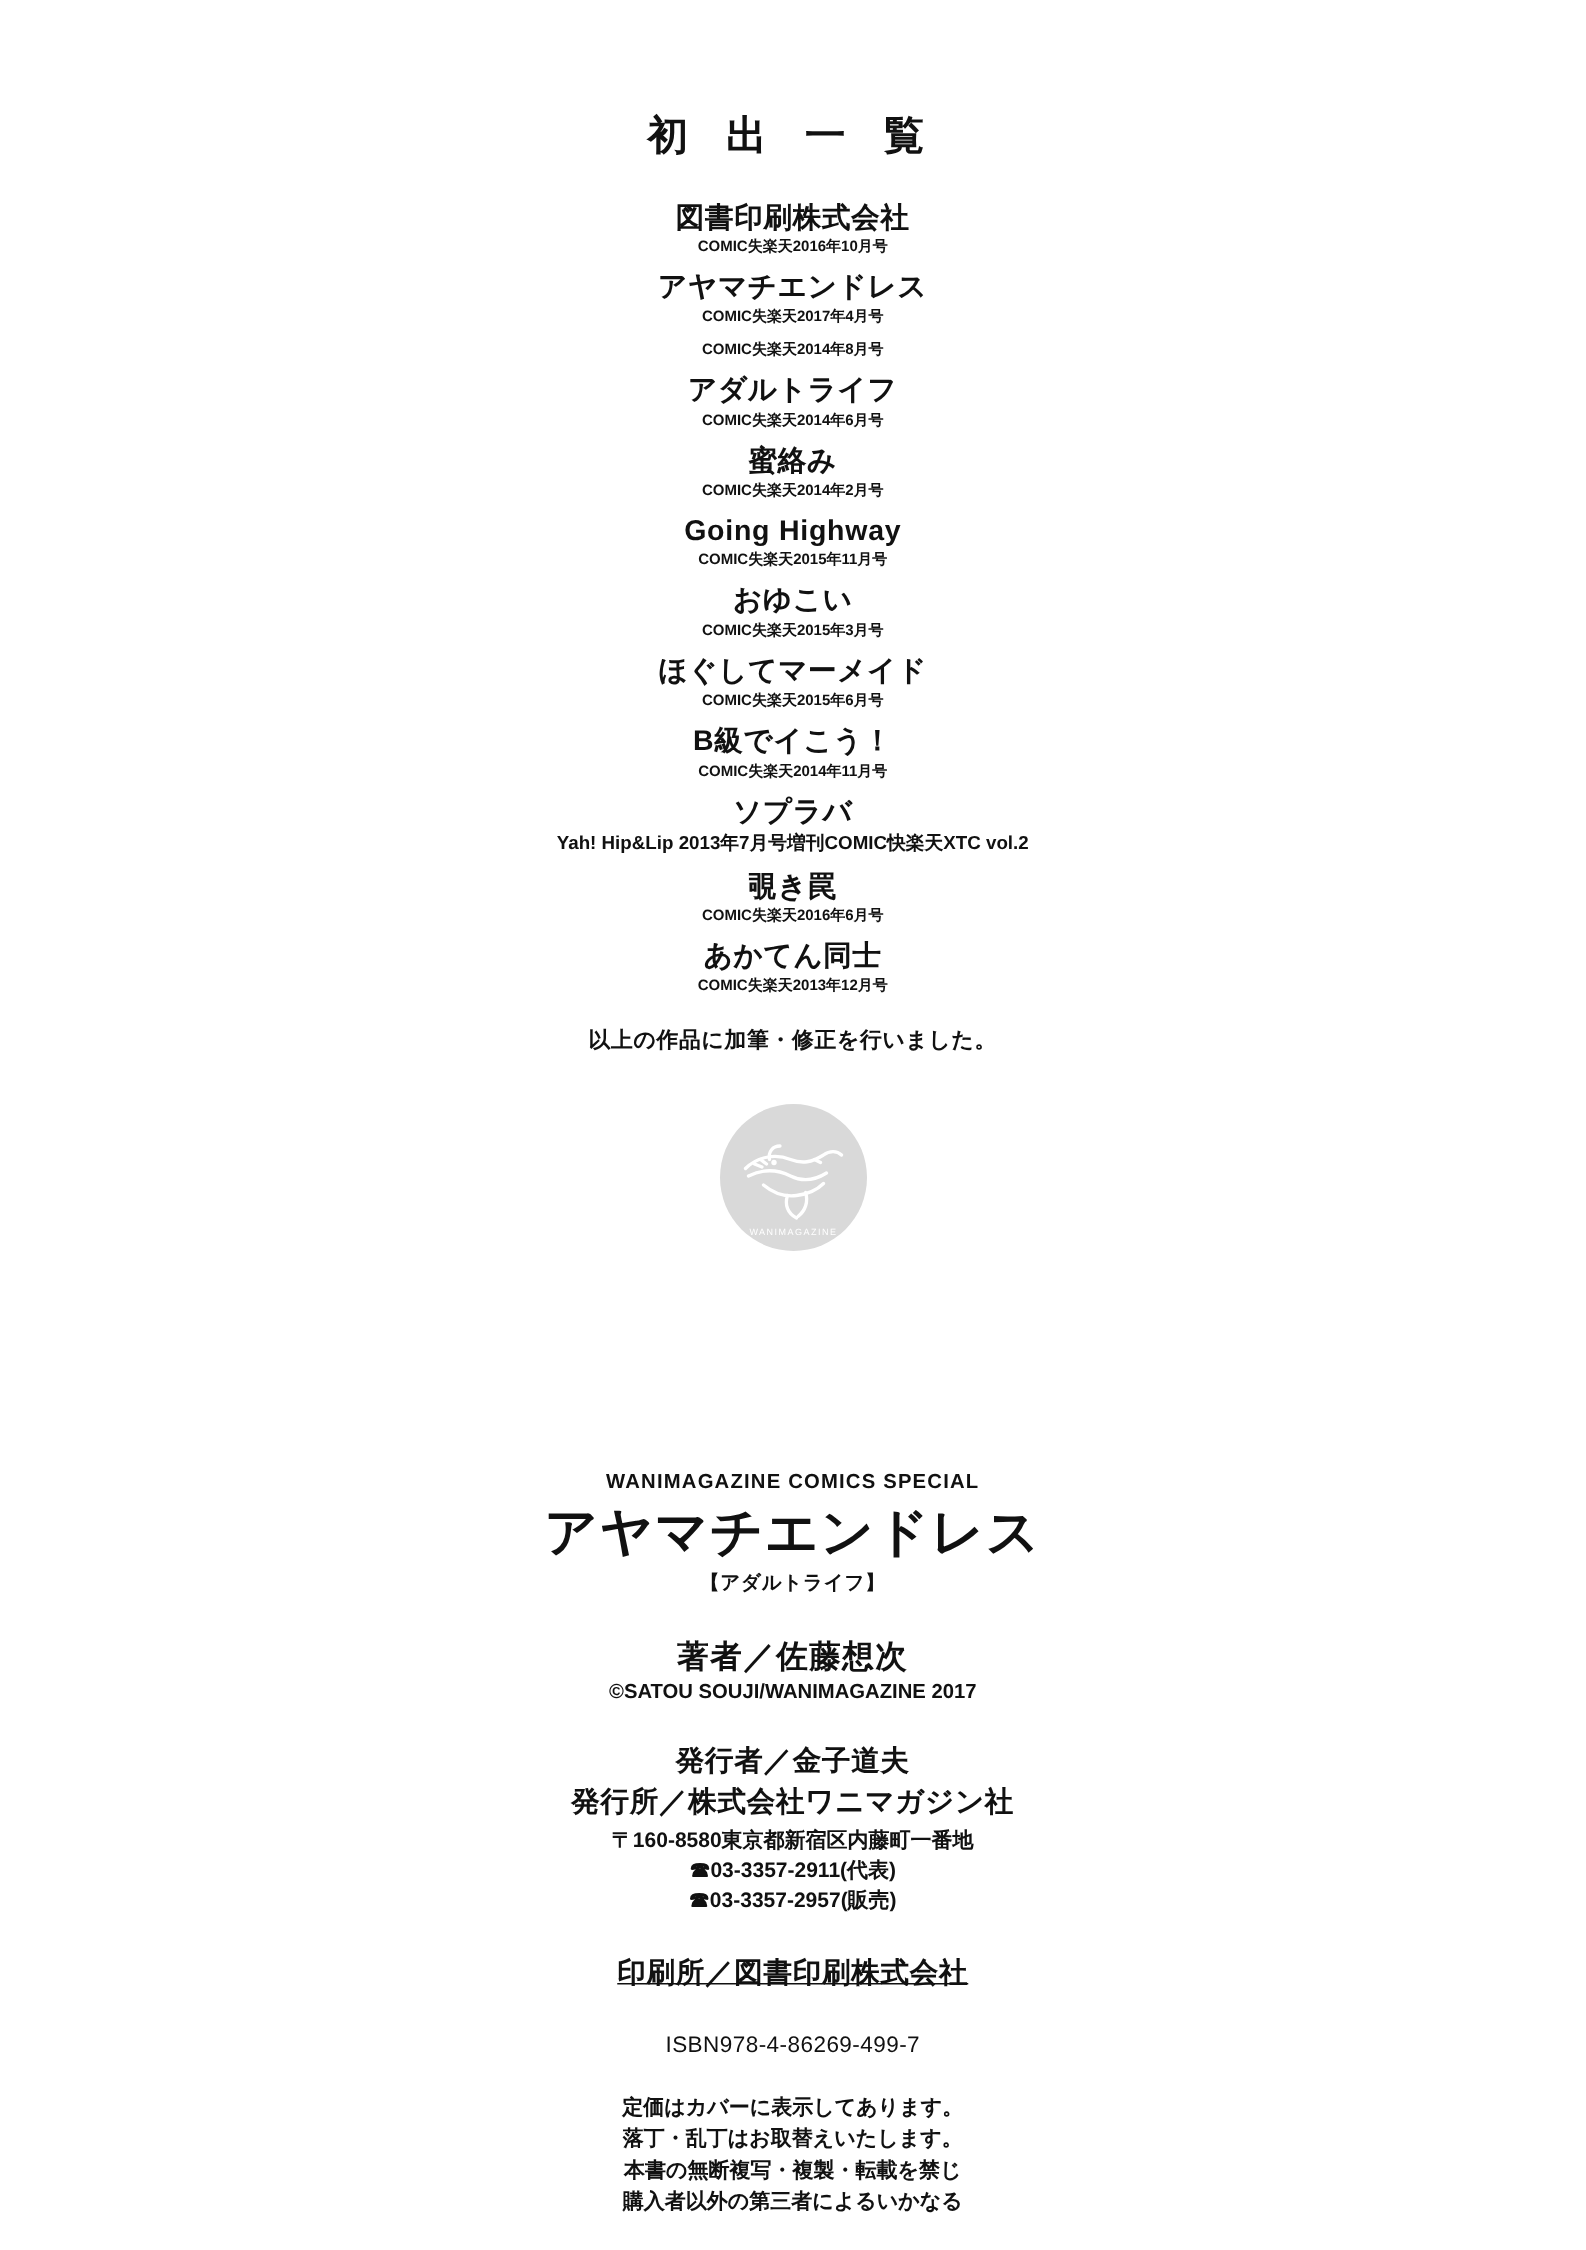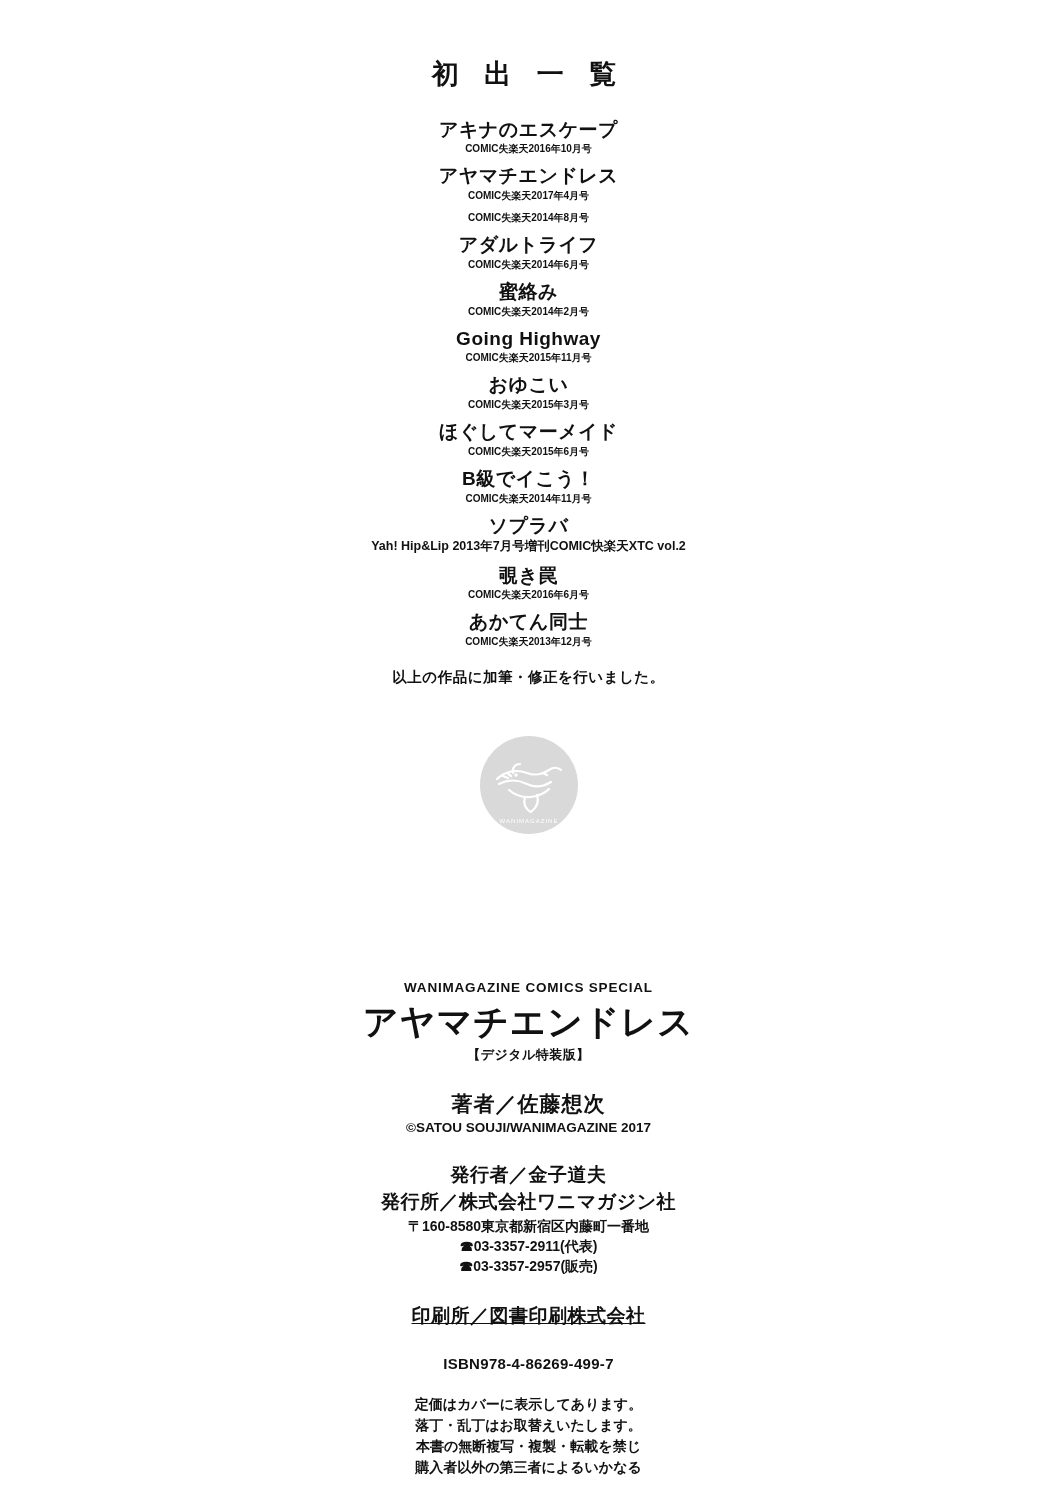--- a/index.html
+++ b/index.html
@@ -17,21 +17,21 @@
   }
 
   .page {
     position: absolute;
     inset: 0;
   }
 
   
   .colophon-list {
     position: absolute;
-    top: 60px;
+    top: 76px;
     left: 0;
     width: 100%;
     text-align: center;
   }
   .list-heading {
     font-size: 27px;
     font-weight: bold;
     letter-spacing: 9px;
     margin: 0 0 28px 0;
     line-height: 1.1;
@@ -127,41 +127,41 @@
   }
   .imprint-print-line {
     font-size: 19px;
     font-weight: bold;
     line-height: 1.5;
     letter-spacing: 0.5px;
     text-decoration: underline;
   }
   .imprint-isbn {
     font-size: 15px;
-    font-weight: bold;
+    font-weight: normal;
     margin-top: 24px;
     letter-spacing: 0.3px;
   }
   .imprint-notice {
     font-size: 14px;
     font-weight: bold;
     line-height: 1.5;
     margin-top: 22px;
   }
 </style>
 </head>
 <body>
 
 <div class="page">
 
   <section class="colophon-list">
     <h1 class="list-heading">初 出 一 覧</h1>
 
     <div class="entry">
-      <div class="entry-title">アキナのエスケープ</div>
+      <div class="entry-title">図書印刷株式会社</div>
       <div class="entry-source">COMIC失楽天2016年10月号</div>
     </div>
     <div class="entry">
       <div class="entry-title">アヤマチエンドレス</div>
       <div class="entry-source">COMIC失楽天2017年4月号</div>
     </div>
     <div class="entry">
       <div class="entry-source">COMIC失楽天2014年8月号</div>
     </div>
     <div class="entry">
@@ -219,21 +219,21 @@
       <g fill="#ffffff">
         <circle cx="37" cy="40" r="1.8"></circle>
       </g>
       <text x="50" y="88" font-family="'Liberation Sans', sans-serif" font-size="6" fill="#ffffff" text-anchor="middle" letter-spacing="1">WANIMAGAZINE</text>
     </svg>
   </div>
 
   <section class="imprint">
     <div class="imprint-series">WANIMAGAZINE COMICS SPECIAL</div>
     <div class="imprint-title">アヤマチエンドレス</div>
-    <div class="imprint-edition">【デジタル特装版】</div>
+    <div class="imprint-edition">【アダルトライフ】</div>
 
     <div class="imprint-block">
       <div class="imprint-author">著者／佐藤想次</div>
       <div class="imprint-copyright">©SATOU SOUJI/WANIMAGAZINE 2017</div>
     </div>
 
     <div class="imprint-block">
       <div class="imprint-pub-line">発行者／金子道夫</div>
       <div class="imprint-pub-line">発行所／株式会社ワニマガジン社</div>
       <div class="imprint-sub">〒160-8580東京都新宿区内藤町一番地</div>

